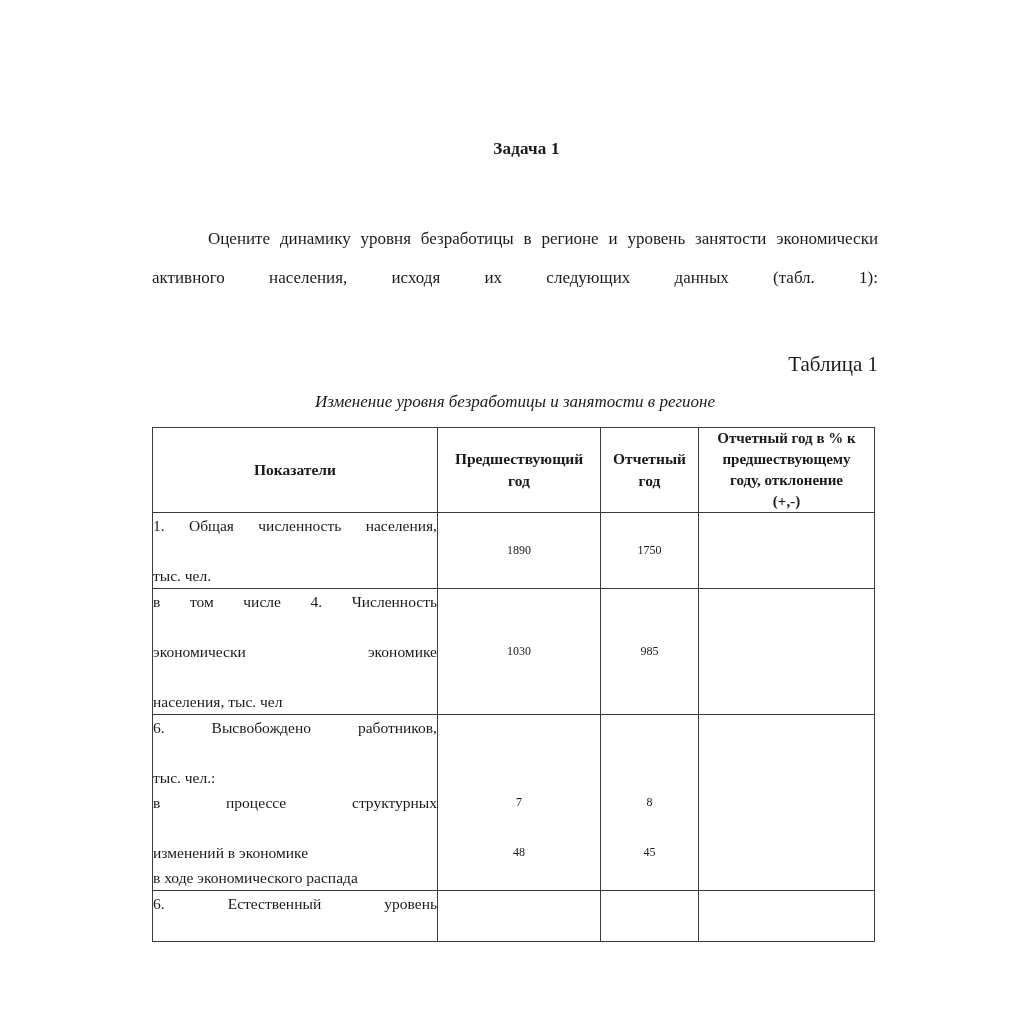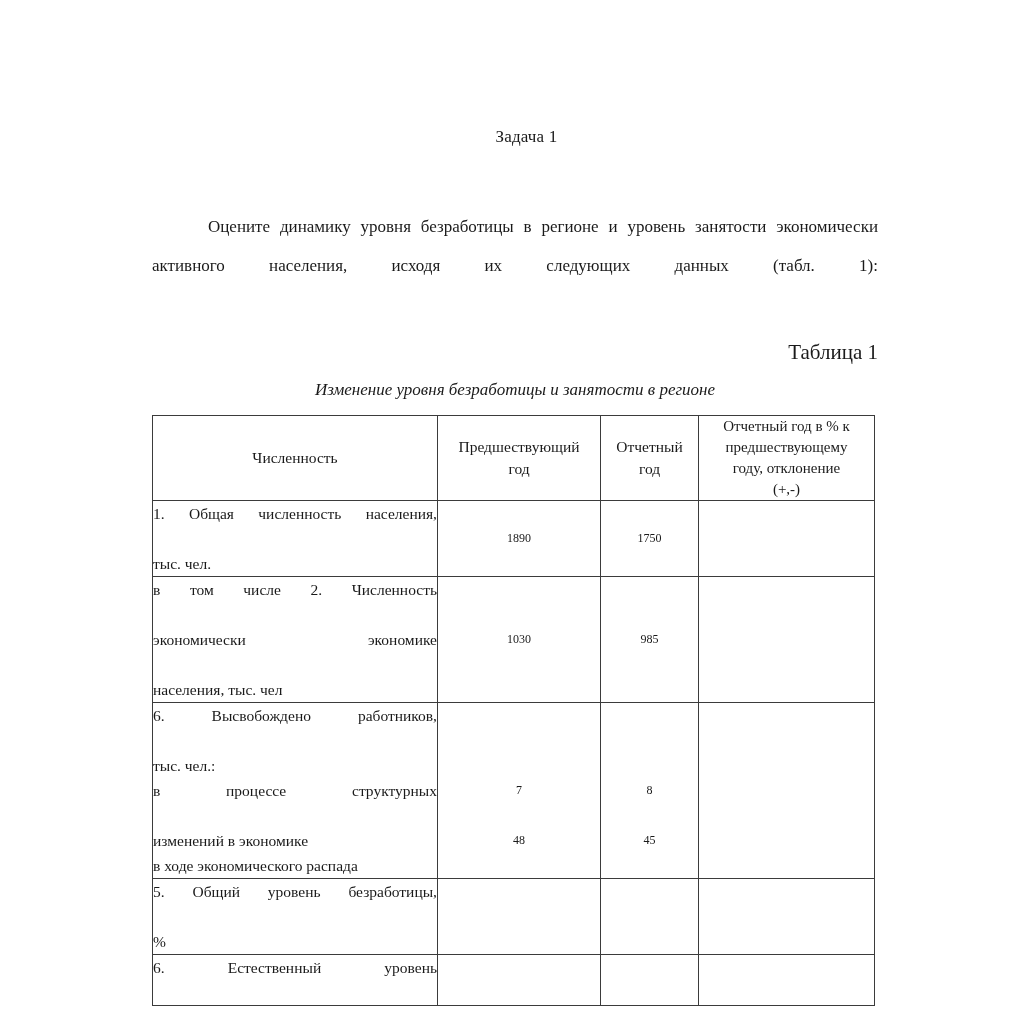--- a/index.html
+++ b/index.html
@@ -18,24 +18,24 @@
   .page {
     position: relative;
     width: 1024px;
     height: 1024px;
     box-sizing: border-box;
     padding: 0;
   }
 
   .doc-title {
     text-align: center;
-    font-weight: normal;
+    font-weight: bold;
     font-size: 17px;
     letter-spacing: 0.2px;
-    margin: 0;
+    margin: 12px;
     padding-top: 127px;
     line-height: 20px;
     padding-left: 29px;
   }
 
   .intro-para {
     margin: 16px;
     padding-top: 44px;
     width: 726px;
     margin-left: 152px;
@@ -88,20 +88,21 @@
   .col-curr { width: 98px; }
   .col-dev  { width: 176px; }
 
   .hdr-cell {
     text-align: center;
     font-size: 15.5px;
     line-height: 22px;
     padding: 6px 8px;
     height: 74px;
     box-sizing: border-box;
+    font-weight: bold;
   }
   .hdr-cell.dev {
     font-size: 15px;
     line-height: 21px;
   }
 
   .ind-cell {
     text-align: justify;
     text-justify: inter-word;
     font-size: 15.5px;
@@ -160,21 +161,21 @@
   <table class="data-table">
     <colgroup>
       <col class="col-ind">
       <col class="col-prev">
       <col class="col-curr">
       <col class="col-dev">
     </colgroup>
     <tbody>
 
       <tr>
-        <td class="hdr-cell">Численность</td>
+        <td class="hdr-cell">Показатели</td>
         <td class="hdr-cell">
           <span>Предшествующий</span>
           <br>
           <span>год</span>
         </td>
         <td class="hdr-cell">
           <span>Отчетный</span>
           <br>
           <span>год</span>
         </td>
@@ -194,21 +195,21 @@
           <span class="ln">1. Общая численность населения,</span>
           <span class="ln last">тыс. чел.</span>
         </td>
         <td class="num-cell">1890</td>
         <td class="num-cell">1750</td>
         <td class="num-cell empty-cell"></td>
       </tr>
 
       <tr>
         <td class="ind-cell">
-          <span class="ln">в том числе 2. Численность</span>
+          <span class="ln">в том числе 4. Численность</span>
           <span class="ln">экономически экономике</span>
           <span class="ln last">населения, тыс. чел</span>
         </td>
         <td class="num-cell">1030</td>
         <td class="num-cell">985</td>
         <td class="num-cell empty-cell"></td>
       </tr>
 
 
       <tr>
@@ -233,29 +234,20 @@
             <span class="slot blank">&nbsp;</span>
             <span class="slot blank">&nbsp;</span>
             <span class="slot">8</span>
             <span class="slot blank">&nbsp;</span>
             <span class="slot">45</span>
           </span>
         </td>
         <td class="num-cell empty-cell"></td>
       </tr>
 
-      <tr>
-        <td class="ind-cell">
-          <span class="ln">5. Общий уровень безработицы,</span>
-          <span class="ln last">%</span>
-        </td>
-        <td class="num-cell empty-cell"></td>
-        <td class="num-cell empty-cell"></td>
-        <td class="num-cell empty-cell"></td>
-      </tr>
 
       <tr>
         <td class="ind-cell">
           <span class="ln">6. Естественный уровень</span>
 
         </td>
         <td class="num-cell empty-cell"></td>
         <td class="num-cell empty-cell"></td>
         <td class="num-cell empty-cell"></td>
       </tr>

